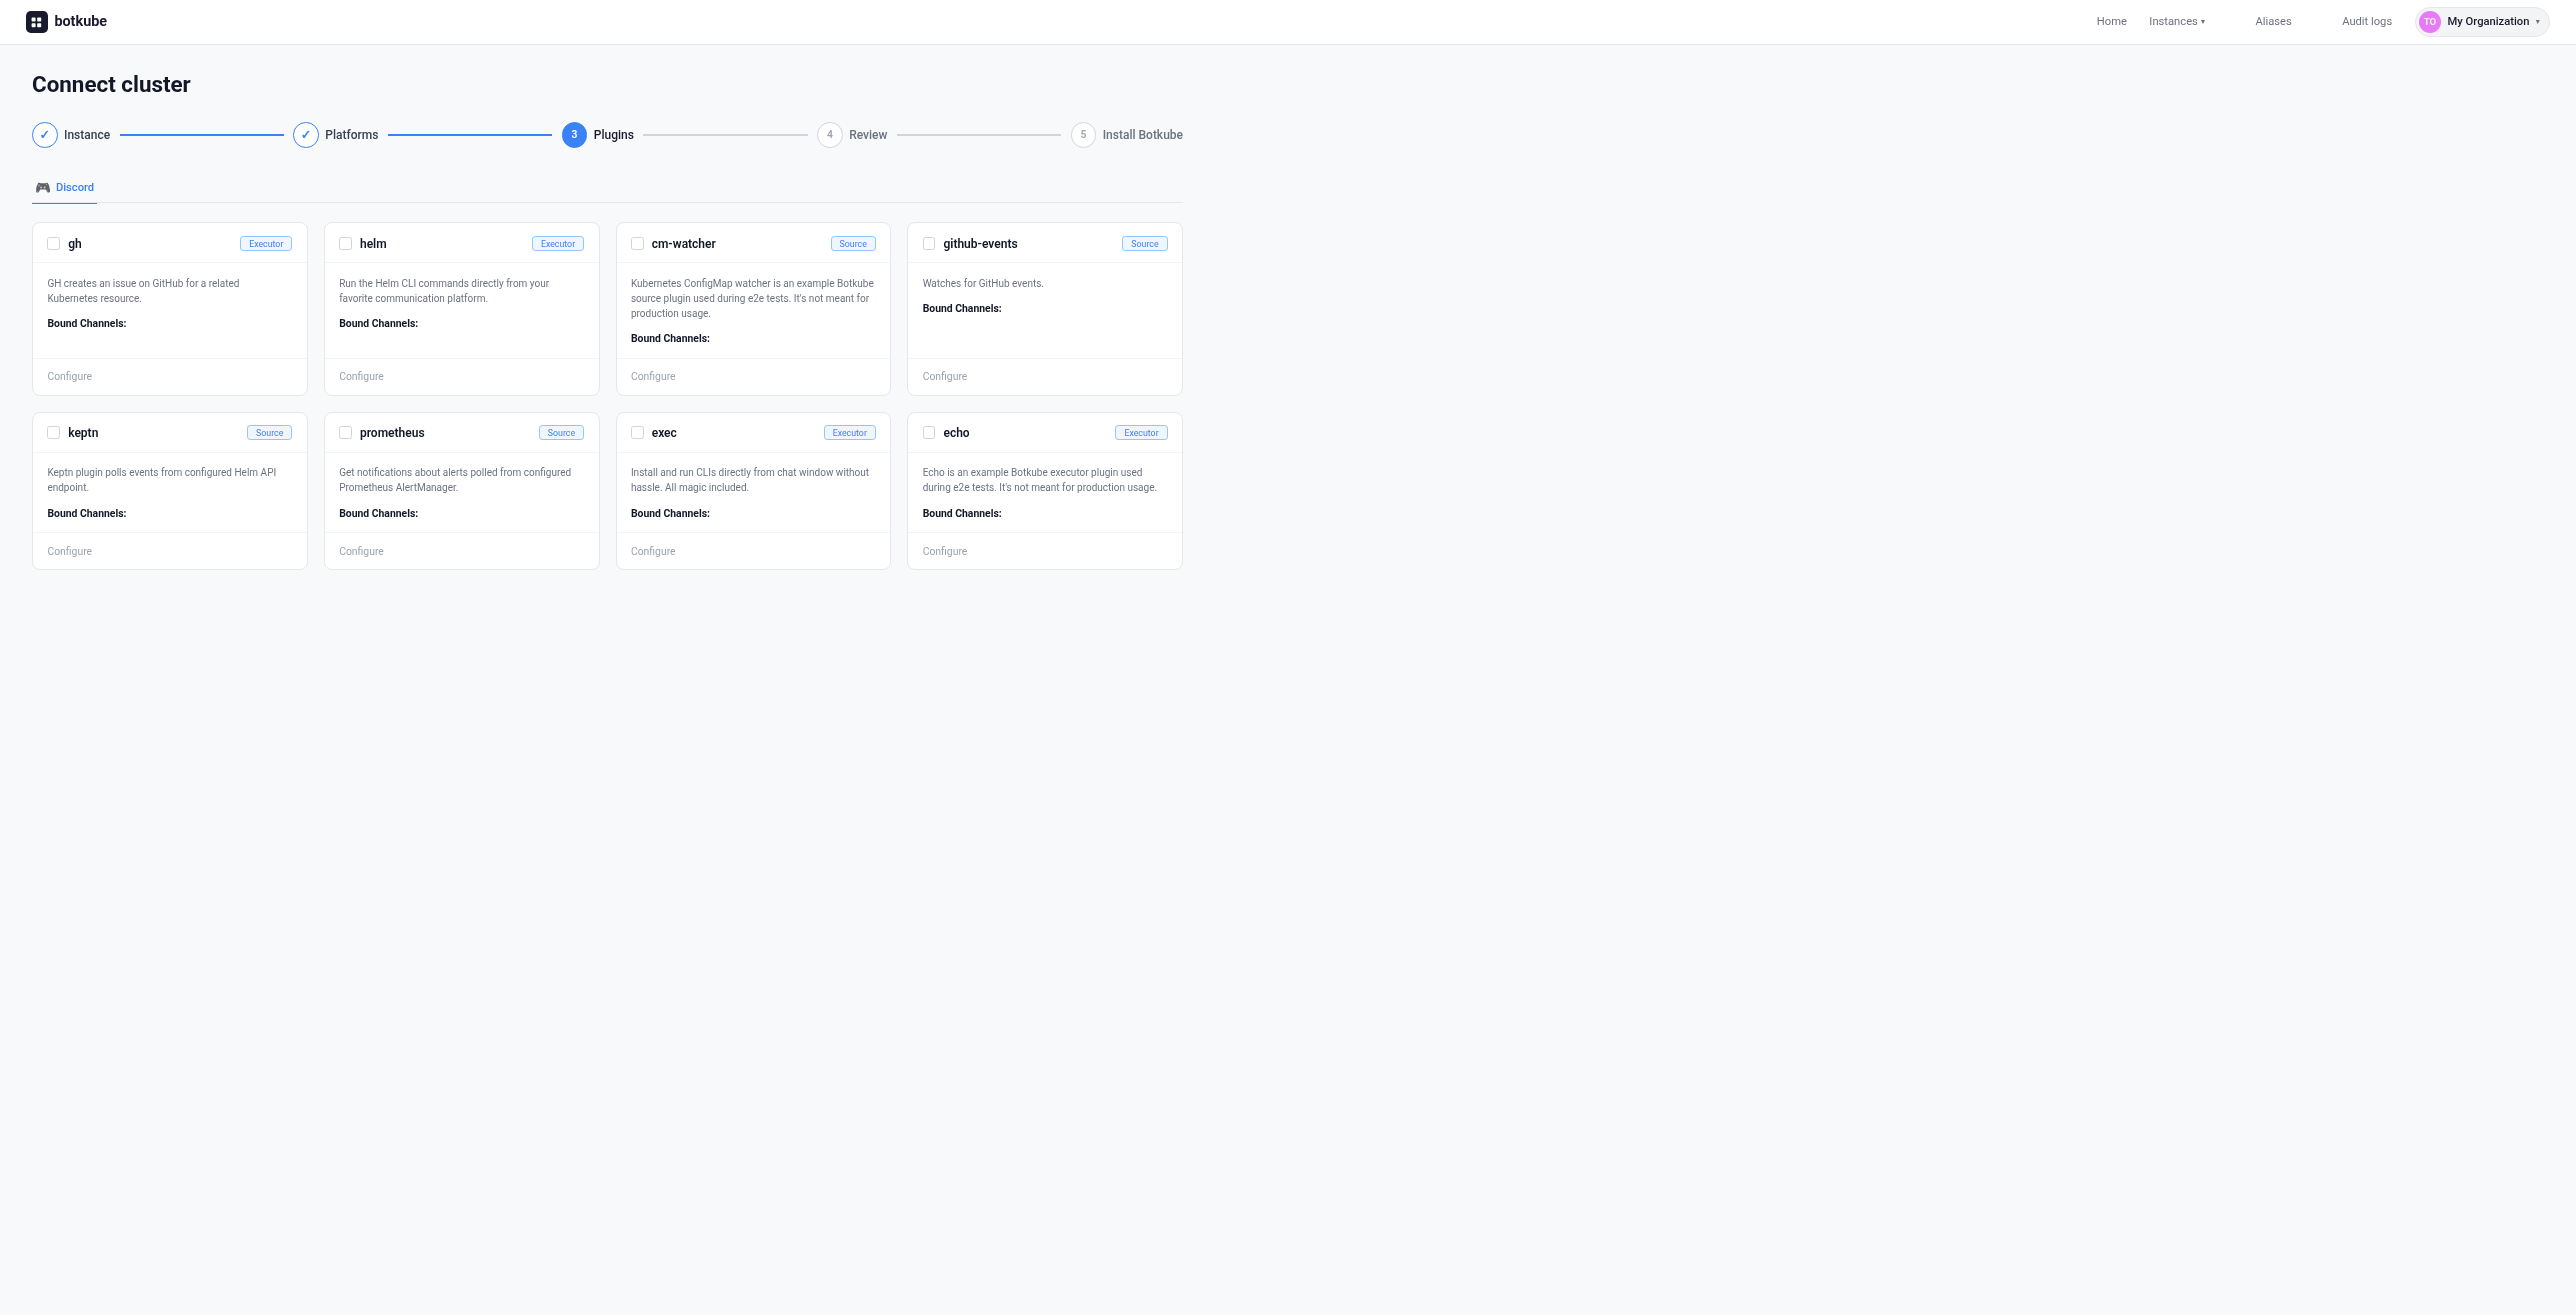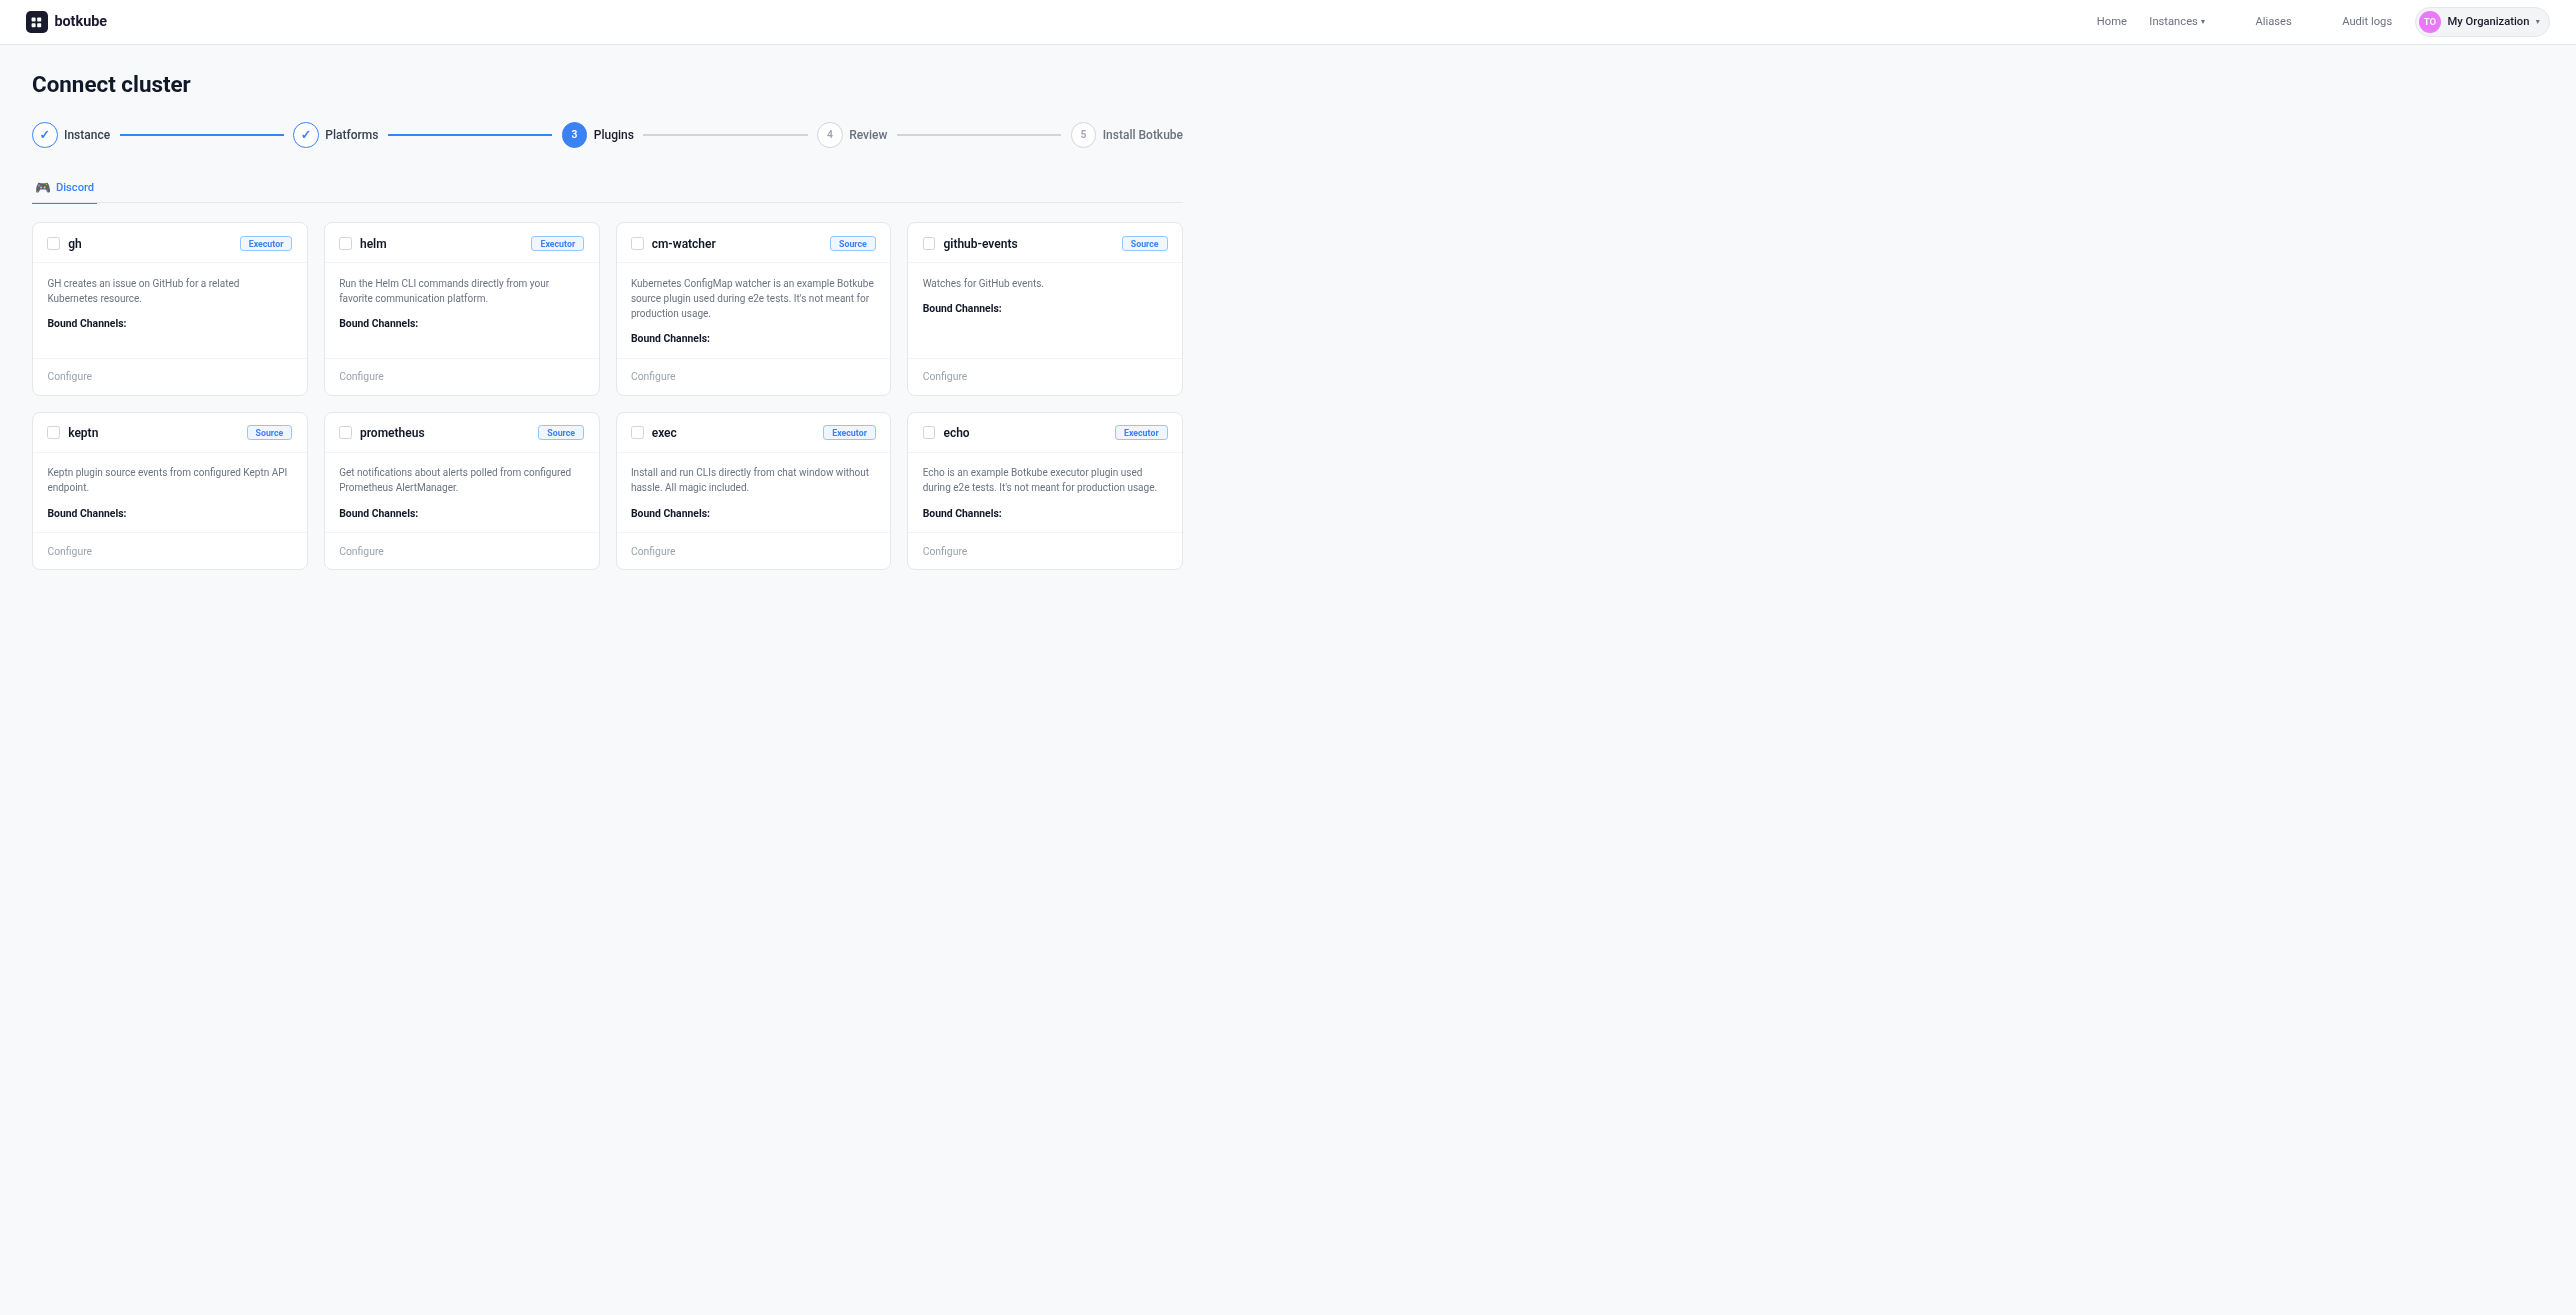--- a/index.html
+++ b/index.html
@@ -83,21 +83,21 @@
       display: flex; align-items: center; justify-content: space-between;
       padding: 12.8px 14.4px 11.2px 14.4px; border-bottom: 0.8px solid #f3f4f6;
     }
     .card-header-left { display: flex; align-items: center; gap: 8px; }
     .card-checkbox {
       width: 12.8px; height: 12.8px; border: 1.2px solid #d1d5db; border-radius: 2.4px;
       background: #fff; flex-shrink: 0; cursor: pointer;
     }
     .card-name { font-size: 12px; font-weight: 600; color: #111827; }
     .badge {
-      font-size: 8.8px; font-weight: 700; padding: 1.6px 8px; border-radius: 3.2px;
+      font-size: 8.8px; font-weight: 400; padding: 1.6px 8px; border-radius: 3.2px;
       border: 1.2px solid;
     }
     .badge-executor { color: #3b82f6; border-color: #93c5fd; background: #eff6ff; }
     .badge-source { color: #3b82f6; border-color: #93c5fd; background: #eff6ff; }
     .card-body { padding: 12.8px 14.4px; flex: 1; }
     .card-desc { font-size: 10px; color: #6b7280; line-height: 1.5; margin-bottom: 11.2px; }
     .card-bound-label { font-size: 10.4px; font-weight: 700; color: #111827; }
     .card-footer { padding: 11.2px 14.4px; border-top: 0.8px solid #f3f4f6; }
     .card-configure { font-size: 10.4px; color: #9ca3af; cursor: pointer; }
 
@@ -251,21 +251,21 @@
   <div class="plugin-grid" id="plugin-grid-2">
       <div class="plugin-card">
     <div class="card-header">
       <div class="card-header-left">
         <div class="card-checkbox"></div>
         <span class="card-name">keptn</span>
       </div>
       <span class="badge badge-source">Source</span>
     </div>
     <div class="card-body">
-      <p class="card-desc">Keptn plugin source events from configured Keptn API endpoint.</p>
+      <p class="card-desc">Keptn plugin polls events from configured Helm API endpoint.</p>
       <span class="card-bound-label">Bound Channels:</span>
     </div>
     <div class="card-footer">
       <span class="card-configure">Configure</span>
     </div>
   </div>
       <div class="plugin-card">
     <div class="card-header">
       <div class="card-header-left">
         <div class="card-checkbox"></div>

